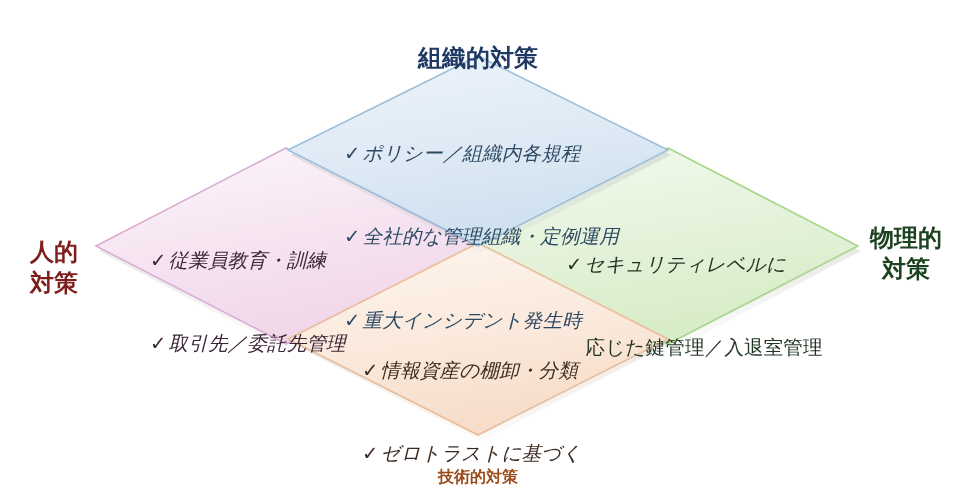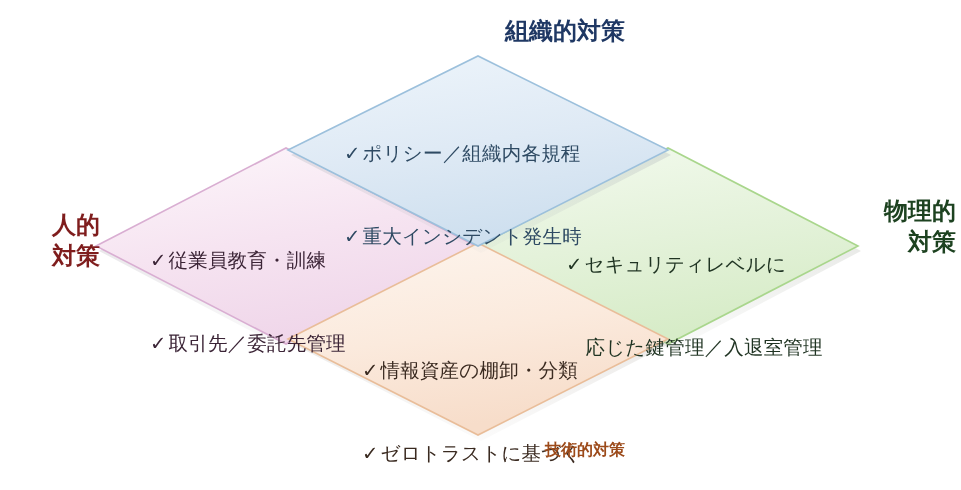--- a/index.html
+++ b/index.html
@@ -20,37 +20,38 @@
     position:absolute;left:0;top:0;width:100%;height:100%;
   }
 
   
   .txt{
     position:absolute;
     line-height:1.42;
     white-space:pre;
     letter-spacing:0.01em;
   }
-  .txt .li{display:block;}
+  .txt .li{display:block;font-style:italic;}
   .txt .sub{display:block;}
 
   .t-blue{ font-size:19.5px; color:#2e4a63; }
   .t-pink{ font-size:19.5px; color:#3b2436; }
   .t-green{font-size:19.5px; color:#1f3322; }
   .t-orange{font-size:19.5px; color:#3a2a20; }
 
   .chk{ display:inline-block; width:0.95em; }
 
   
   .heading{
     position:absolute;
     font-weight:bold;
     line-height:1.3;
-    text-align:right;
+    text-align:center;
     white-space:pre-line;
+    margin-top:27px;
   }
   .h-top{  color:#1f3864; font-size:24px; }
   .h-left{ color:#7f1d1d; font-size:24px; }
   .h-right{color:#1d4220; font-size:24px; }
   .h-bottom{color:#9c4a1a; font-size:16px; }
 </style>
 </head>
 <body>
 
 <div id="stage">
@@ -122,20 +123,21 @@
           <stop offset="100%" stop-color="#a9aeb5" stop-opacity="0.05"></stop>
         </linearGradient>
       </defs>
       <polygon points="13,103 203,6 393,103 203,201" fill="url(#gshadowB)"></polygon>
       <polygon points="10,98 200,4 390,98 200,194" fill="url(#gblue)" stroke="#9cc0dc" stroke-width="1.6"></polygon>
     </svg>
   </div>
 
   <div class="txt t-blue" style="left:344px;top:85px;z-index:10;">
     <span class="li"><span class="chk">✓</span><span>ポリシー／組織内各規程</span></span>
+    <span class="li"><span class="chk">✓</span><span>全社的な管理組織・定例運用</span></span>
     <span class="li"><span class="chk">✓</span><span>重大インシデント発生時</span></span>
   </div>
 
   <div class="txt t-pink" style="left:150px;top:192px;z-index:10;">
     <span class="li"><span class="chk">✓</span><span>従業員教育・訓練</span></span>
     <span class="li"><span class="chk">✓</span><span>取引先／委託先管理</span></span>
     
   </div>
 
   <div class="txt t-green" style="left:566px;top:196px;z-index:10;">

